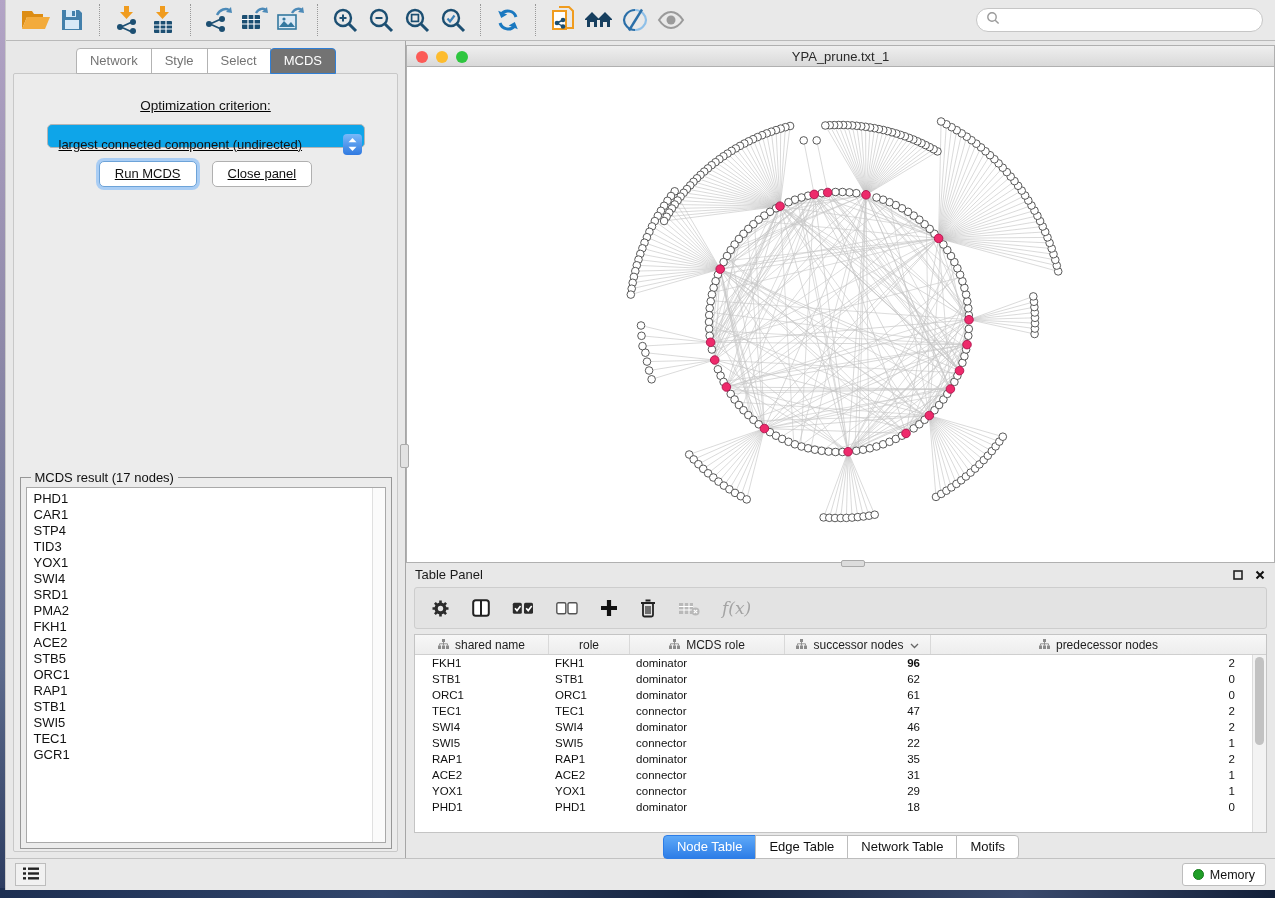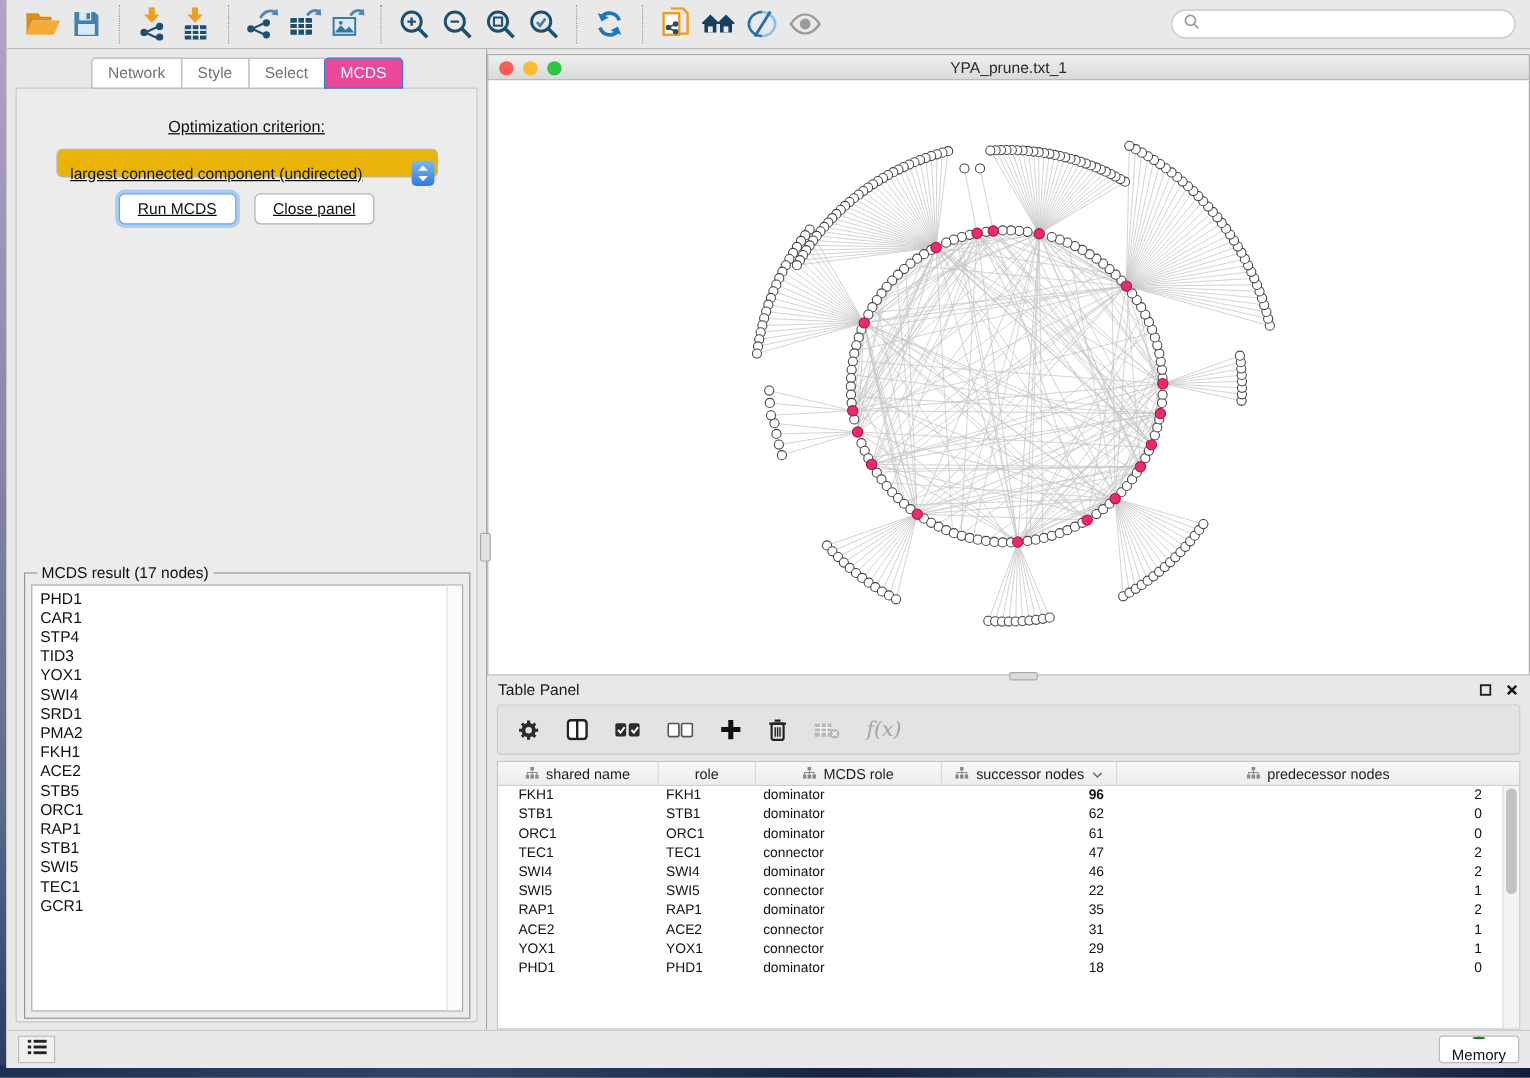--- a/index.html
+++ b/index.html
@@ -31,25 +31,25 @@
   .panel-titlebar { height:23px; flex:0 0 23px; display:flex; align-items:center; padding:0 9px; gap:9px; }
   .panel-title { font-size:13px; color:#1b1b1b; }
   .panel-titlebar .sp { flex:1; }
   .win-mini-btn { display:flex; align-items:center; justify-content:center; width:13px; height:13px; }
 
   .cp-tabs { display:flex; justify-content:center; margin-top:3px; position:relative; z-index:2; }
   .cp-tab { background:#fff; border:1px solid #b3b3b3; font-size:13px; color:#737373; padding:4px 13px 5px;
     margin-right:-1px; }
   .cp-tab:first-child { border-radius:4px 0 0 0; }
   .cp-tab:last-child { border-radius:0 4px 0 0; }
-  .cp-tab.active { background:#ec4899; border-color:#2f7fd6; color:#fff; border-radius:4px 4px 0 0; }
+  .cp-tab.active { background:#737373; border-color:#2f7fd6; color:#fff; border-radius:4px 4px 0 0; }
   .cp-content { flex:1; margin:-1px 7px 6px 7px; background:#ececec; border:1px solid #c8c8c8; border-radius:2px;
     display:flex; flex-direction:column; align-items:center; padding-top:24px; min-height:0;text-decoration:underline; }
   .opt-label { font-size:13.5px; color:#111; }
-  .select { margin-top:11px; width:318px; height:24px; background:#eab308; border:1px solid #b5b5b5; border-radius:5px;
+  .select { margin-top:11px; width:318px; height:24px; background:#0ea5e9; border:1px solid #b5b5b5; border-radius:5px;
     display:flex; align-items:center; font-size:13px; color:#111; padding:16px 2px 0 11px; }
   .select .spin { margin-left:auto; width:19px; height:21px; border-radius:4px;
     background:linear-gradient(#79b9f9,#3079e0); display:flex; align-items:center; justify-content:center; }
   .btn-row { margin-top:13px; display:flex; gap:15px; }
   .btn { background:#fff; border:1px solid #b0b0b0; border-radius:5px; font-size:13px; color:#111;
     padding:4px 15px 5px; font-family:inherit; }
   .btn.focused { box-shadow:0 0 0 3px #a9cdf4; border-color:#6da3d8; }
 
   .result-group { margin-top:auto; width:372px; height:372px; border:1px solid #979797; position:relative;
     background:#ececec; margin-bottom:2px; }
@@ -99,21 +99,21 @@
   .tp-tab:first-child { border-radius:4px 0 0 4px; }
   .tp-tab:last-child { border-radius:0 4px 4px 0; }
   .tp-tab.active { background:linear-gradient(#5ea9f8,#2d7de7); color:#fff; border-color:#2d7de7; }
 
   
   .status-bar { height:32px; flex:0 0 32px; background:#e9e9e9; border-top:1px solid #c2c2c2;
     display:flex; align-items:center; padding:0 9px; }
   .list-btn { width:31px; height:23px; background:#f1f1f1; border:1px solid #bdbdbd; display:flex;
     align-items:center; justify-content:center; }
   .memory-btn { margin-left:auto; height:23px; background:#fff; border:1px solid #bdbdbd; border-radius:3px;
-    display:flex; align-items:center; gap:6px; padding:0 10px; font-size:12.5px; color:#111;flex-direction:column; }
+    display:flex; align-items:center; gap:6px; padding:0 10px; font-size:12.5px; color:#111; }
   .memory-dot { width:11px; height:11px; border-radius:50%; background:#1f9e27; border:1px solid #157a1c; }
 </style>
 </head>
 <body>
 
 <div class="wall-left"></div>
 <div class="wall-bottom"></div>
 
 <div class="app">
 
@@ -1195,20 +1195,26 @@
                 <div class="td" style="width: 81px;">PHD1</div>
                 <div class="td" style="width: 155px;">dominator</div>
                 <div class="td num" style="width: 146px;">18</div>
                 <div class="td num" style="width: 315px;">0</div>
               </div>
             </div>
           <div class="tbl-scroll">
             <div class="tbl-thumb"></div>
           </div>
         </div>
+        <div class="tp-tabs" id="tp-tabs">
+            <div class="tp-tab active">Node Table</div>
+            <div class="tp-tab">Edge Table</div>
+            <div class="tp-tab">Network Table</div>
+            <div class="tp-tab">Motifs</div>
+          </div>
       </div>
     </div>
   </div>
 
   <div class="status-bar">
     <div class="list-btn">
       <span>
         <svg width="16" height="13" viewBox="0 0 16 13">
             <g fill="#222">
               <rect x="0" y="0.5" width="3" height="2.4"></rect>

